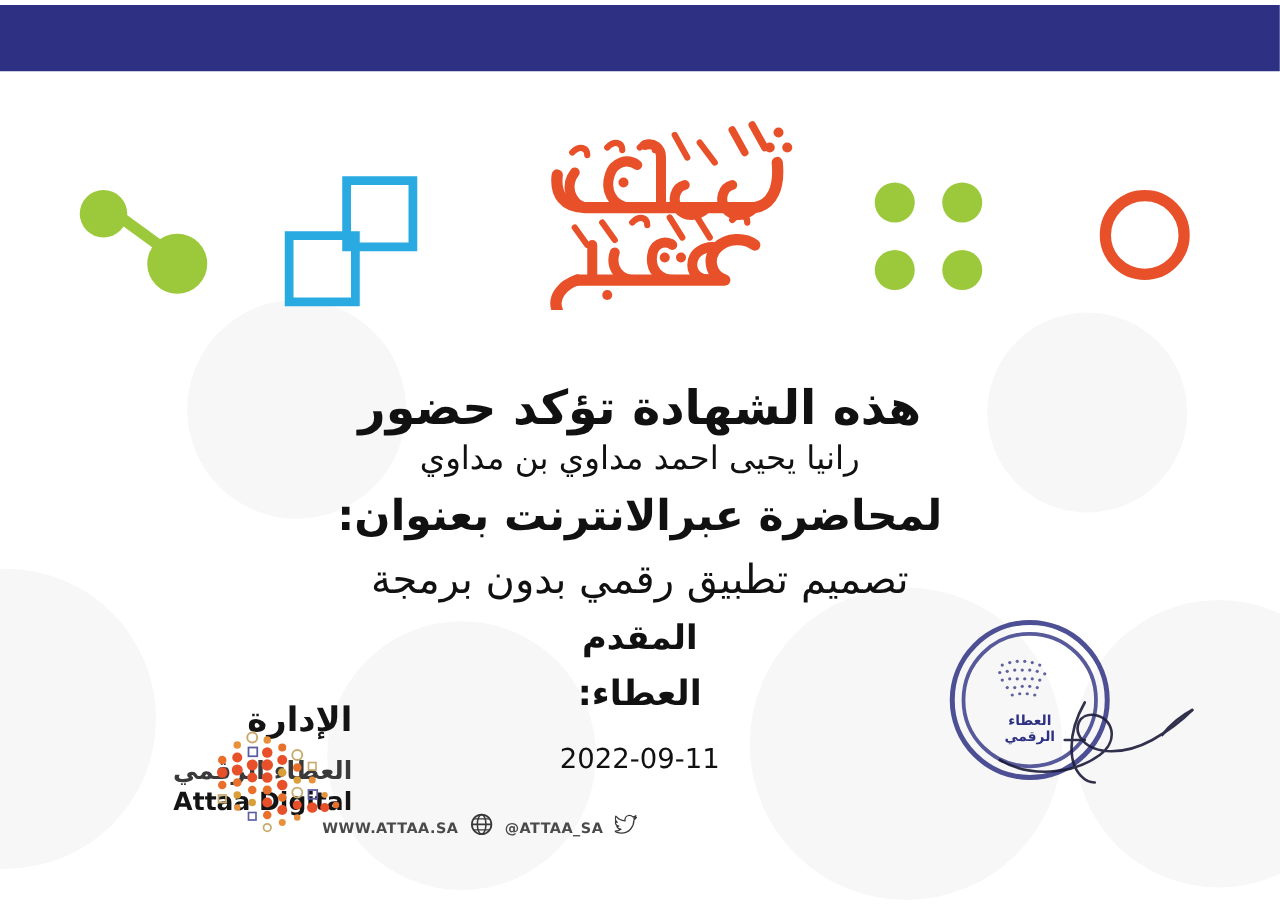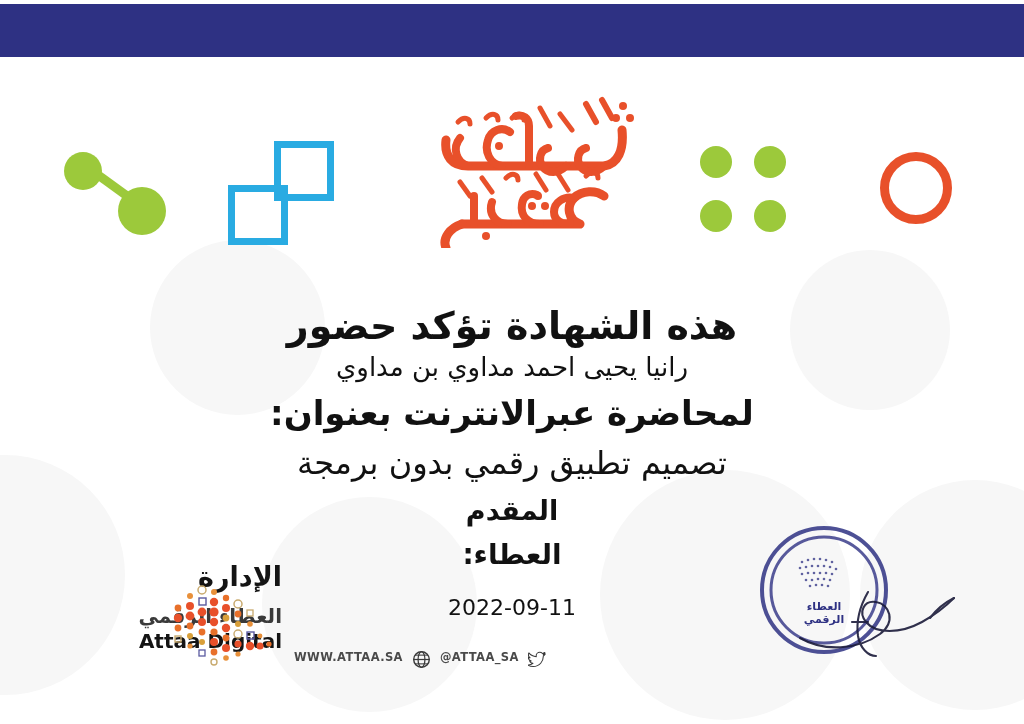--- a/index.html
+++ b/index.html
@@ -148,36 +148,35 @@
   }
 
   .map-logo { position: absolute; left: 168px; top: 578px; width: 112px; height: 92px; }
   .map-logo svg { display: block; width: 100%; height: 100%; }
 
   
   .social {
     position: absolute;
     left: 258px; top: 650px;
     display: flex;
-    align-items: flex-start;
+    align-items: flex-end;
     gap: 9px;
     direction: ltr;
-    margin-left: 36px;
   }
   .social .txt {
     font-size: 11.5px;
     font-weight: bold;
     letter-spacing: .4px;
     color: #4a4a4a;
   }
   .social .ico { width: 19px; height: 19px; display: block; }
   .social .ico svg { display: block; width: 100%; height: 100%; }
 
   
-  .stamp-wrap { position: absolute; left: 740px; top: 518px; width: 240px; height: 150px; }
+  .stamp-wrap { position: absolute; left: 740px; top: 488px; width: 240px; height: 150px; }
   .stamp-wrap svg { display: block; width: 100%; height: 100%; }
 </style>
 </head>
 <body>
 
 <div id="certificate">
 
   <div class="wm wm-1"></div>
   <div class="wm wm-2"></div>
   <div class="wm wm-3"></div>

